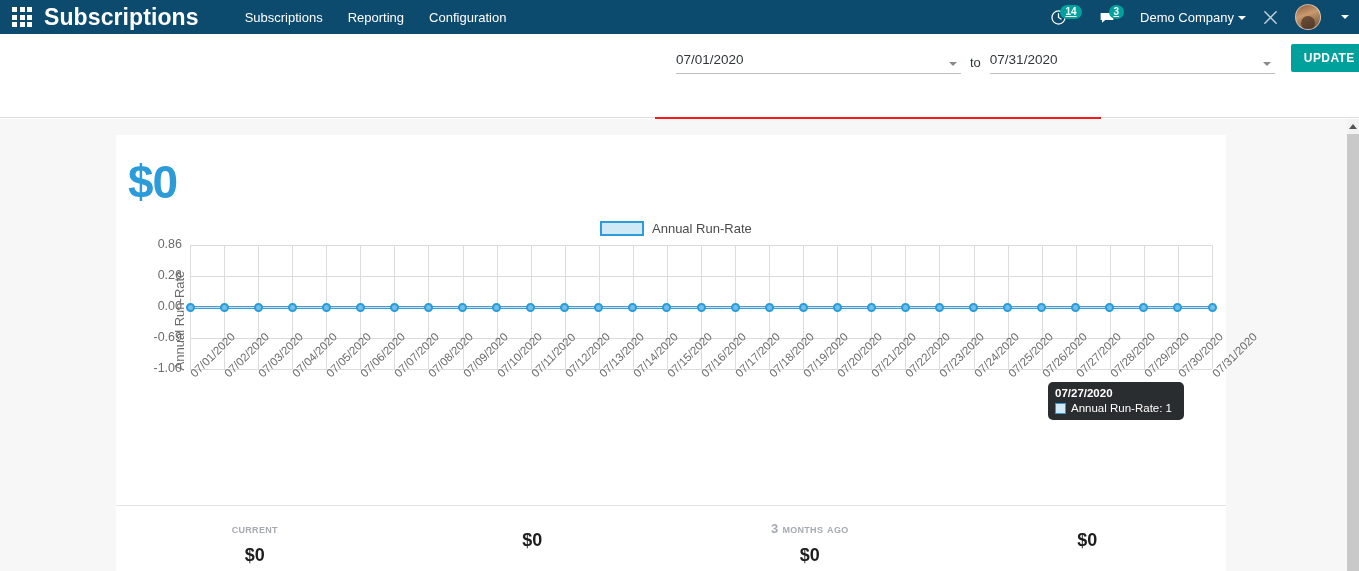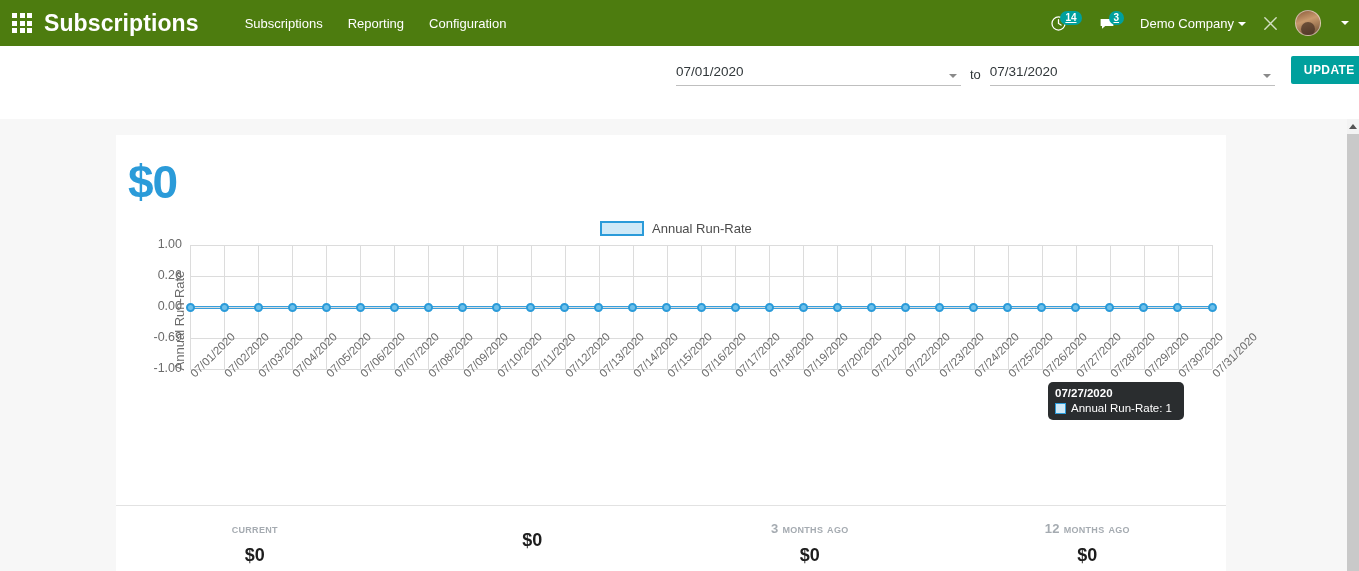--- a/index.html
+++ b/index.html
@@ -4,21 +4,21 @@
 <style>
   * { box-sizing: border-box; margin: 0; padding: 0; }
   html, body {
     width: 1359px; height: 571px;
     font-family: "Liberation Sans", sans-serif;
     background: #ffffff; overflow: hidden;
   }
 
   
   .navbar {
-    height: 46px; background: #4d7c0f;
+    height: 34px; background: #0c4a6e;
     display: flex; align-items: center;
     color: #ffffff; position: relative;
   }
   .apps-btn { width: 44px; display: flex; align-items: center; justify-content: center; cursor: pointer; }
   .apps-grid { display: grid; grid-template-columns: repeat(3, 5px); grid-template-rows: repeat(3, 5px); gap: 2.5px; }
   .apps-grid i { display: block; width: 5px; height: 5px; background: #ffffff; }
   .brand { font-size: 23px; font-weight: bold; letter-spacing: .1px; margin-right: 46px; white-space: nowrap; }
   .menu { display: flex; align-items: center; gap: 25px; font-size: 13px; }
   .menu span { cursor: pointer; white-space: nowrap; }
   .nav-right { position: absolute; right: 10px; display: flex; align-items: center; gap: 16px; }
@@ -231,21 +231,21 @@
     <div class="chart">
 
       <div class="legend">
         <span class="legend-swatch"></span>
         <span class="legend-label">Annual Run-Rate</span>
       </div>
 
       <div class="ylabel">Annual Run-Rate</div>
 
       <div id="yticks">
-          <div class="ytick" style="left: 20px; top: 16px;">1.00</div>
+          <div class="ytick" style="left: 20px; top: 16px;">0.86</div>
           <div class="ytick" style="left: 20px; top: 47px;">0.26</div>
           <div class="ytick" style="left: 20px; top: 78px;">0.00</div>
           <div class="ytick" style="left: 20px; top: 109px;">-0.69</div>
           <div class="ytick" style="left: 20px; top: 140px;">-1.00</div>
         </div>
 
       <div class="plot" id="plot">
         <div class="series-line"></div>
       <div class="hline" style="top: 0px;"></div>
           <div class="hline" style="top: 31px;"></div>
@@ -367,21 +367,20 @@
         <div class="val">$0</div>
       </div>
       <div class="kpi-cell">
         <div class="val">$0</div>
       </div>
       <div class="kpi-cell">
         <div class="lbl">3 months ago</div>
         <div class="val">$0</div>
       </div>
       <div class="kpi-cell">
-        <div class="lbl">12 months ago</div>
         <div class="val">$0</div>
       </div>
     </div>
   </div>
 </div>
 
 <div class="scrollbar">
   <div class="sb-up">
       <i></i>
     </div>

